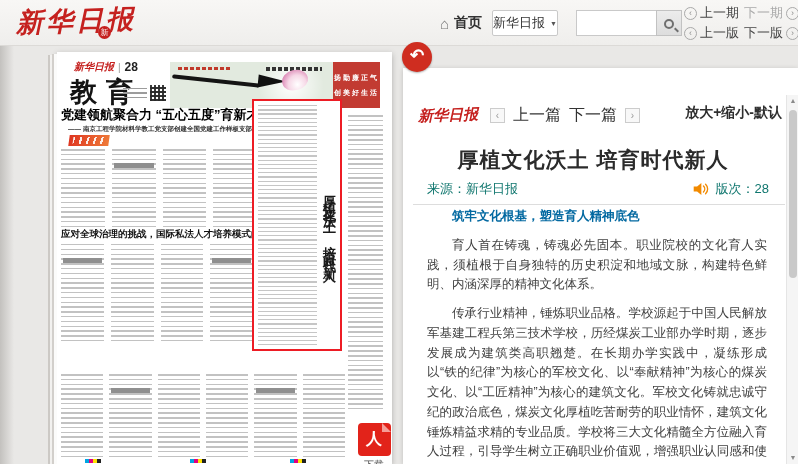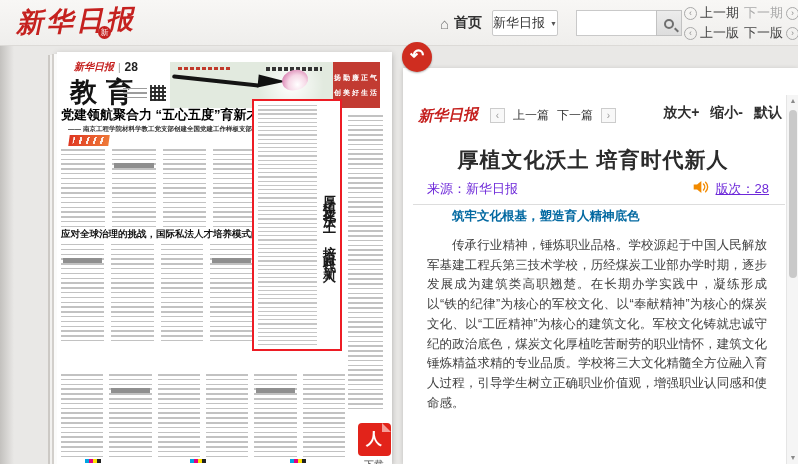--- a/index.html
+++ b/index.html
@@ -121,30 +121,30 @@
   .article-card{position:absolute;left:403px;top:68px;width:395px;height:396px;background:#fff;
                 box-shadow:0 1px 5px rgba(0,0,0,.18);z-index:2;}
   .back-btn{position:absolute;left:402px;top:42px;width:30px;height:30px;border-radius:50%;
             background:#cf2d20;color:#fff;font-size:17px;font-weight:bold;line-height:28px;
             text-align:center;z-index:6;cursor:pointer;box-shadow:0 1px 2px rgba(0,0,0,.3);}
   .art-toolbar{position:absolute;left:15px;top:36px;height:22px;display:flex;align-items:center;gap:8px;}
   .art-logo{font-family:"DejaVu Serif",serif;font-style:italic;font-weight:bold;font-size:15px;
             color:#c5211f;margin-right:4px;transform:rotate(-2deg);}
   .navbox{width:15px;height:15px;border:1px solid #ccc;background:#f8f8f8;color:#999;
           font-size:10px;line-height:13px;text-align:center;cursor:pointer;}
-  .art-nav-label{font-size:12px;color:#333;cursor:pointer;}
-  .zoom-ctrls{position:absolute;right:16px;top:36px;display:flex;gap:11px;font-size:14px;
+  .art-nav-label{font-size:16px;color:#333;cursor:pointer;}
+  .zoom-ctrls{position:absolute;right:16px;top:36px;display:flex;font-size:14px;
               font-weight:600;color:#2f2f2f;}
   .zoom-ctrls span{cursor:pointer;}
   .art-title{position:absolute;left:0;top:78px;width:380px;text-align:center;
              font-size:21px;font-weight:600;color:#2b2b2b;letter-spacing:1px;}
   .art-meta{position:absolute;left:24px;top:112px;width:342px;display:flex;
-            justify-content:space-between;align-items:center;font-size:13px;color:#6d28d9;}
+            justify-content:space-between;align-items:center;font-size:13px;color:#0f766e;}
   .meta-left{display:flex;gap:20px;}
-  .meta-right{display:flex;align-items:flex-start;gap:7px;text-decoration:underline;}
+  .meta-right{display:flex;align-items:center;gap:7px;}
   .divider{position:absolute;left:10px;top:136px;width:372px;border-top:1px solid #ddd;}
   .art-body{position:absolute;left:24px;top:130px;width:340px;height:266px;overflow:hidden;
             font-size:12.5px;line-height:1.58;color:#414141;text-align:justify;}
   .art-body p{margin:9px 0;text-indent:2em;}
   .art-body p.subhead{font-weight:600;color:#0369a1;}
 
   
   .scrollbar{position:absolute;left:786px;top:95px;width:12px;height:369px;background:#f5f5f5;
              border-left:1px solid #e5e5e5;z-index:4;}
   .sb-up,.sb-down{position:absolute;left:0;width:12px;height:12px;font-size:7px;color:#8a8a8a;
@@ -321,20 +321,21 @@
           <path d="M16 2.5c3.2 3 3.2 8 0 11" stroke="#f28a00" fill="none" stroke-width="1.6" stroke-linecap="round"></path>
         </svg>
         <span>版次：28</span>
       </span>
     </div>
 
     <div class="divider"></div>
 
     <div class="art-body">
       <p class="subhead">筑牢文化根基，塑造育人精神底色</p>
+      <p>育人首在铸魂，铸魂必先固本。职业院校的文化育人实践，须植根于自身独特的历史积淀和地域文脉，构建特色鲜明、内涵深厚的精神文化体系。</p>
       <p>传承行业精神，锤炼职业品格。学校源起于中国人民解放军基建工程兵第三技术学校，历经煤炭工业部办学时期，逐步发展成为建筑类高职翘楚。在长期办学实践中，凝练形成以“铁的纪律”为核心的军校文化、以“奉献精神”为核心的煤炭文化、以“工匠精神”为核心的建筑文化。军校文化铸就忠诚守纪的政治底色，煤炭文化厚植吃苦耐劳的职业情怀，建筑文化锤炼精益求精的专业品质。学校将三大文化精髓全方位融入育人过程，引导学生树立正确职业价值观，增强职业认同感和使命感。</p>
 
     </div>
   </div>
 
   <div class="scrollbar">
     <div class="sb-up">▲</div>
     <div class="sb-thumb"></div>
     <div class="sb-down">▼</div>
   </div>

